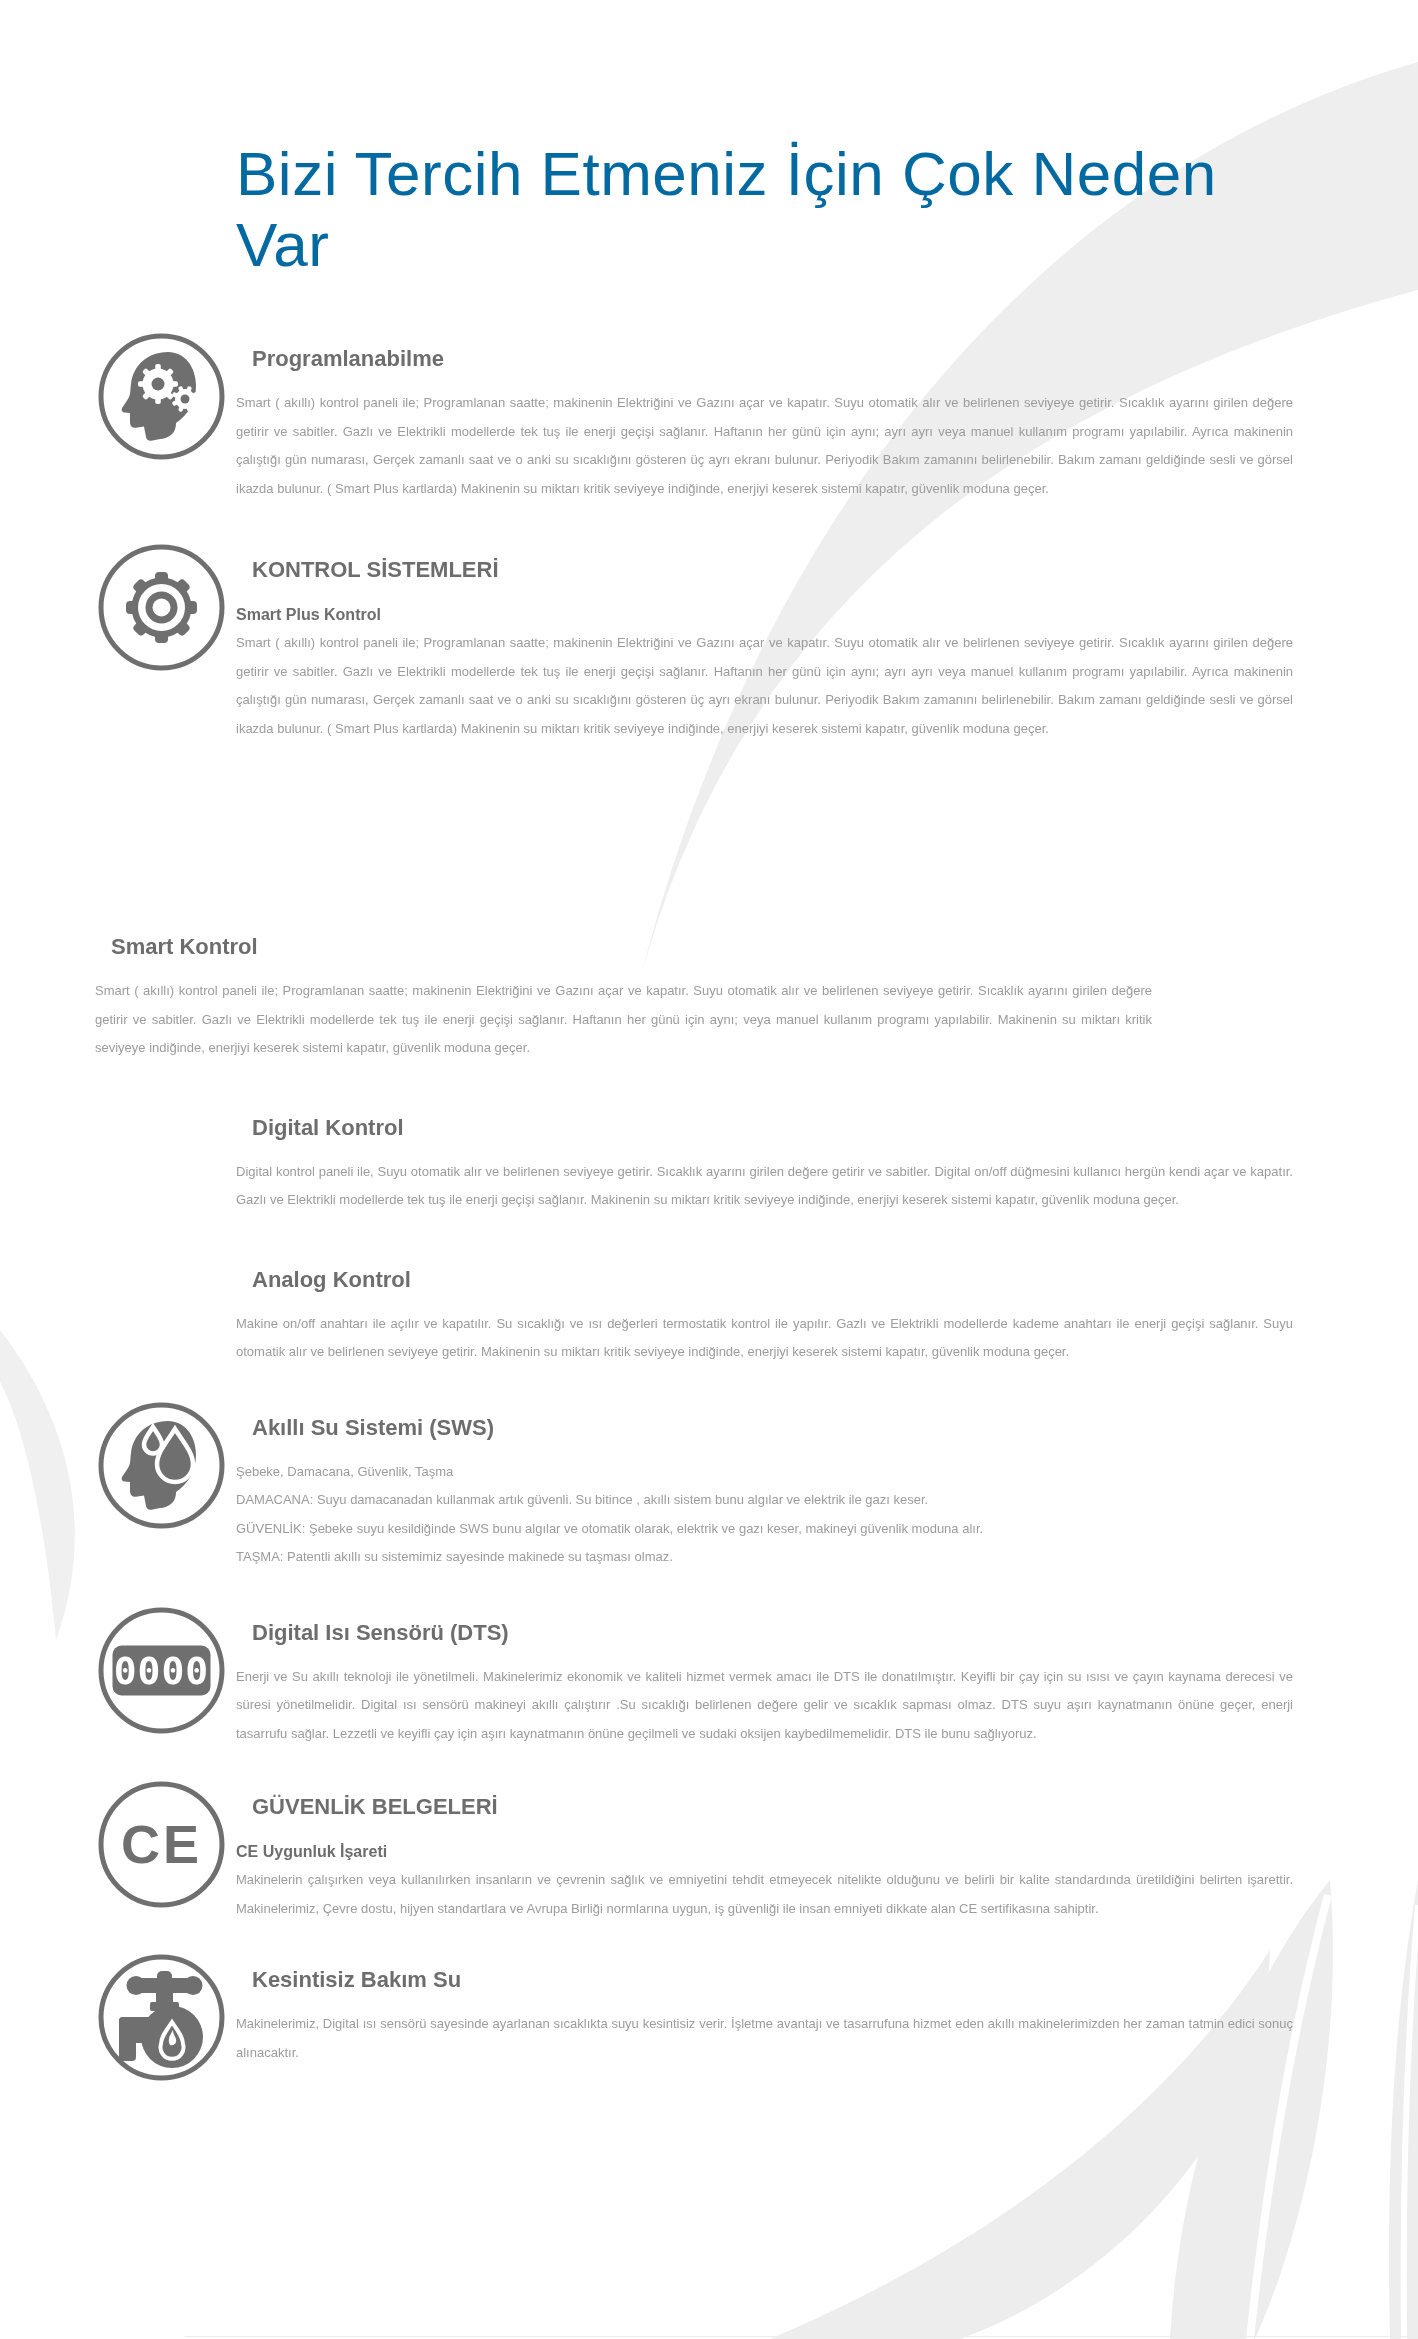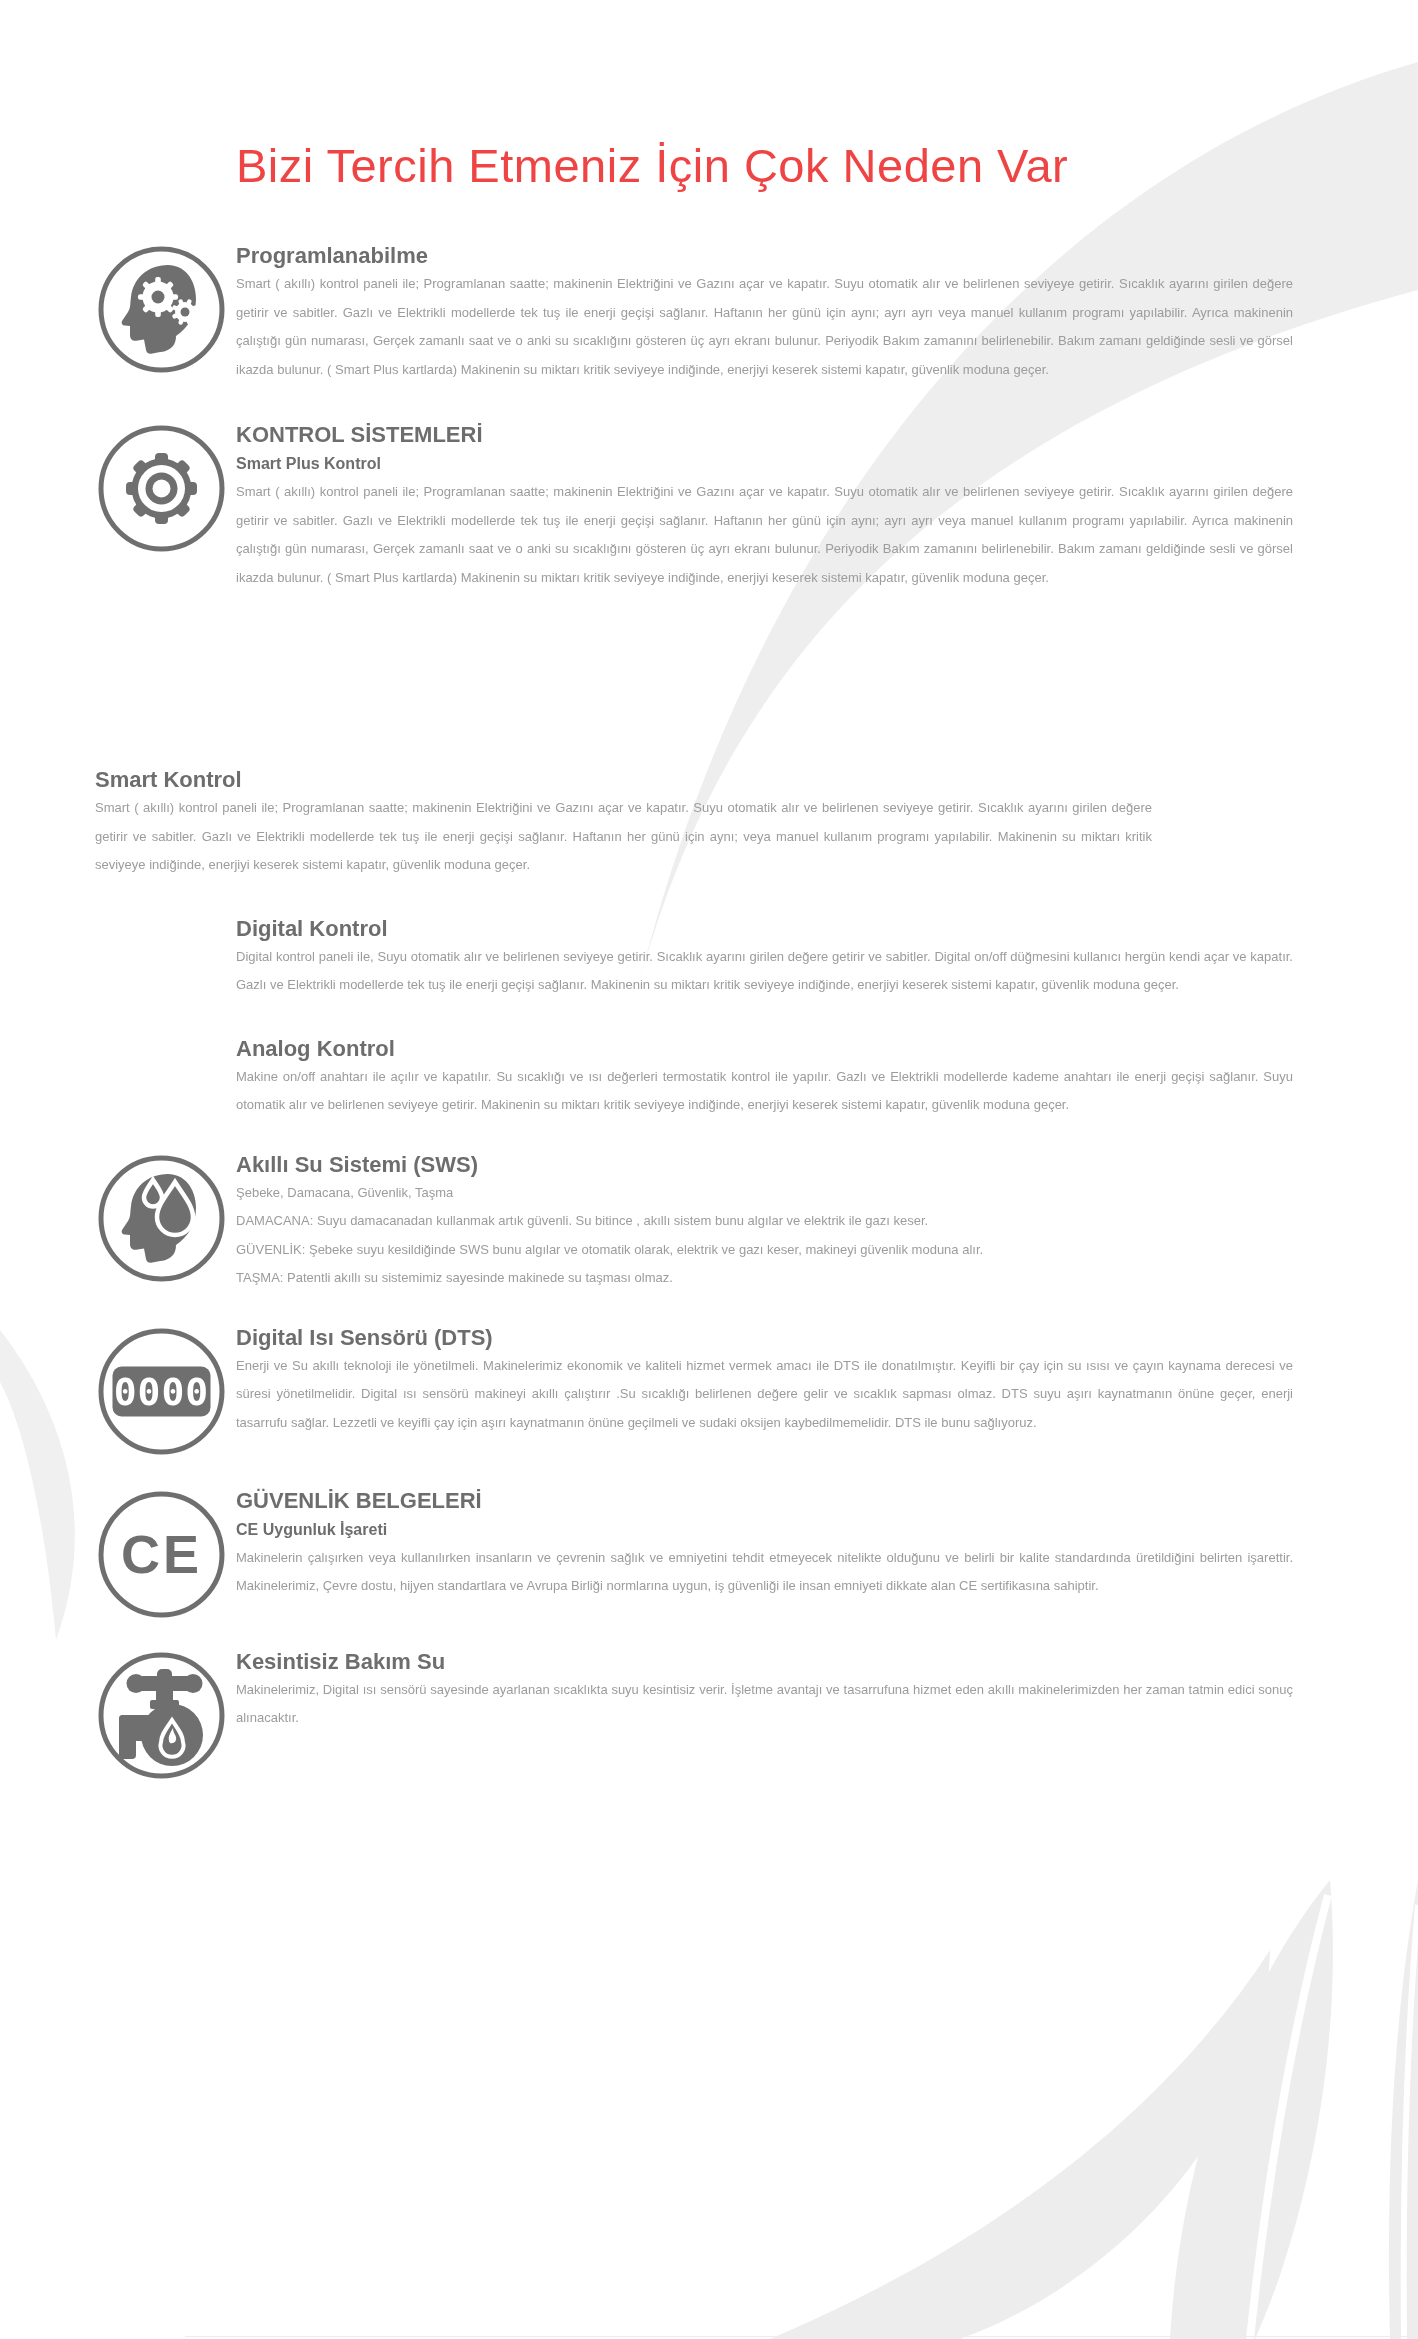--- a/index.html
+++ b/index.html
@@ -7,31 +7,31 @@
     position:relative;
     width:1418px;height:2339px;
     background:#ffffff;
     overflow:hidden;
     font-family:"Liberation Sans", sans-serif;
   }
   .watermark{position:absolute;top:0;left:0;width:1418px;height:2339px;pointer-events:none;}
   .content{position:relative;padding:0 120px 0 95px;}
   .title{
     margin:138px 0 0 141px;
-    font-size:47px;
+    font-size:62px;
     font-weight:400;
     letter-spacing:0.5px;
-    color:#ef4444;
+    color:#0369a1;
   }
   .section{display:flex;align-items:flex-start;}
   .icon-cell{flex:0 0 141px;padding-top:2px;}
   .icon-cell svg{display:block;}
   .text-cell{width:1057px;}
   .sec-heading{
-    margin:0;
+    margin:16px;
     font-size:22px;line-height:29px;
     font-weight:700;color:#6d6d6d;
   }
   .sec-subheading{
     margin:0;
     font-size:16px;line-height:29px;
     font-weight:700;color:#6d6d6d;
   }
   .body-p{
     margin:0;

